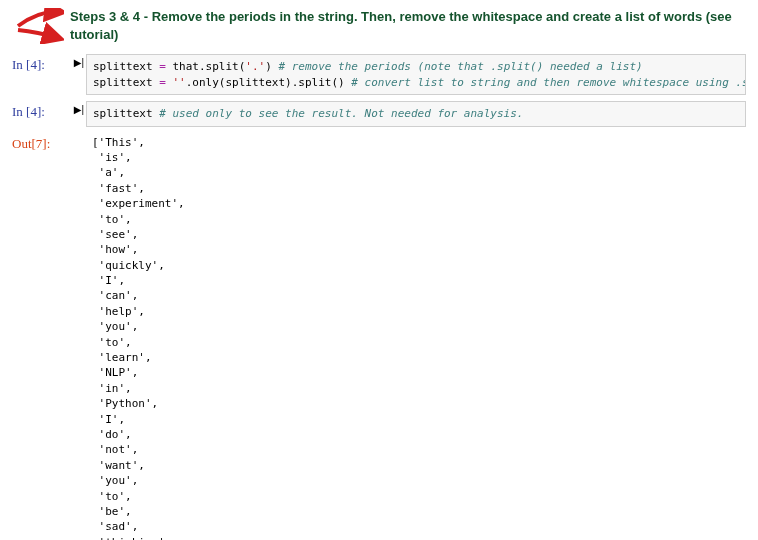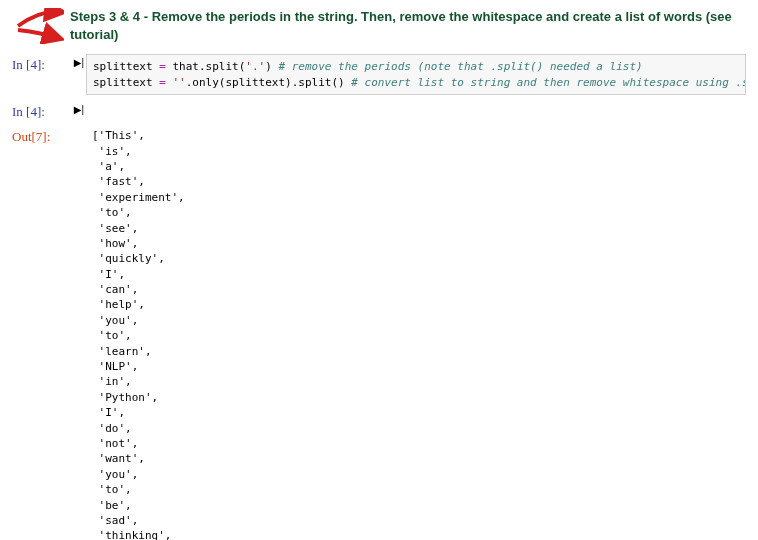--- a/index.html
+++ b/index.html
@@ -103,20 +103,21 @@
   <div class="cell">
     <div class="prompt-col prompt-in">In [4]:</div>
     <div class="run-icon">▶|</div>
     <div class="code-area"><span class="tok-var">splittext</span><span class="tok-op"> = </span><span class="tok-var">that.split(</span><span class="tok-str">'.'</span><span class="tok-punc">)</span><span class="tok-comment"> # remove the periods (note that .split() needed a list)</span>
 <span class="tok-var">splittext</span><span class="tok-op"> = </span><span class="tok-str">''</span><span class="tok-var">.only(splittext).split()</span><span class="tok-comment"> # convert list to string and then remove whitespace using .split()</span></div>
   </div>
 
   <div class="cell">
     <div class="prompt-col prompt-in">In [4]:</div>
     <div class="run-icon">▶|</div>
+    <div class="code-area"><span class="tok-var">splittext</span><span class="tok-comment"> # used only to see the result. Not needed for analysis.</span></div>
   </div>
 
   <div class="cell">
     <div class="prompt-col prompt-out">Out[7]:</div>
     <div class="run-icon"></div>
     <div class="output-area">['This',
  'is',
  'a',
  'fast',
  'experiment',

